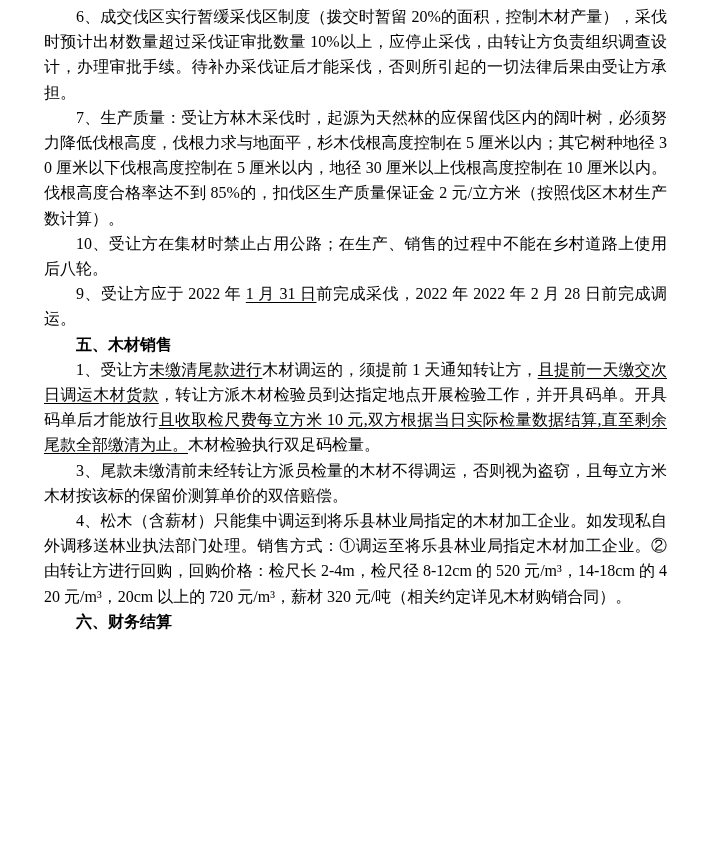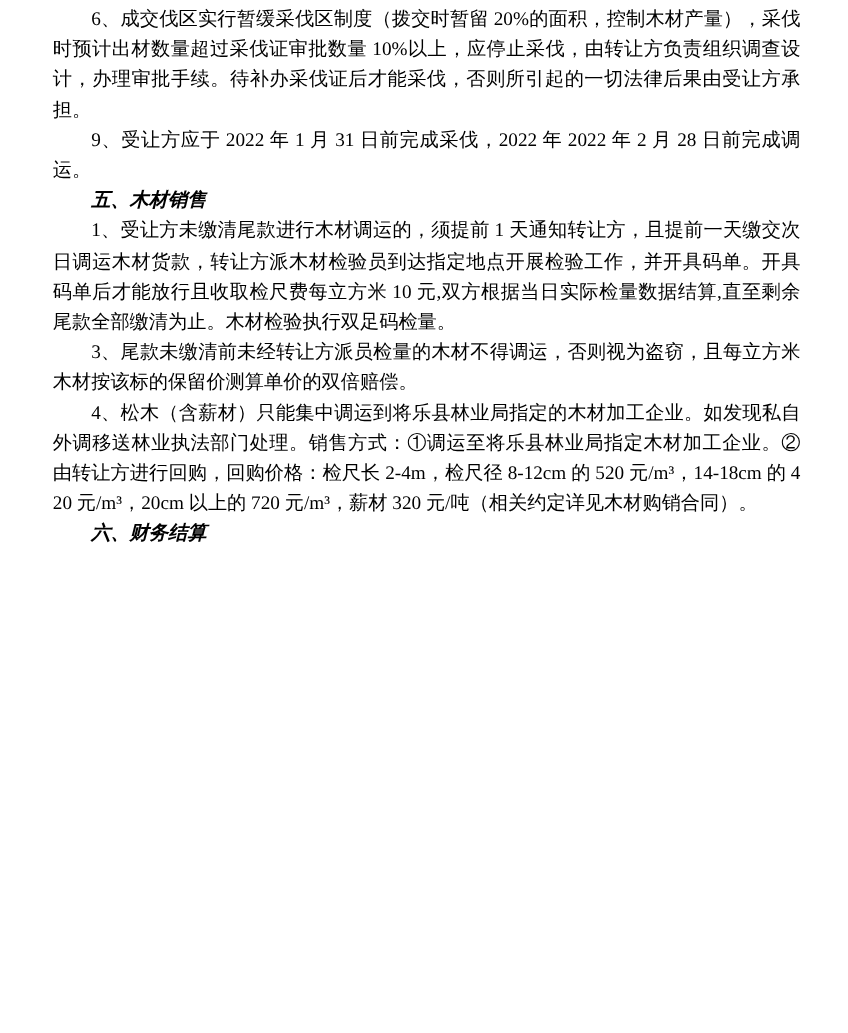--- a/index.html
+++ b/index.html
@@ -19,32 +19,35 @@
     font-size: 16px;
     line-height: 25.2px;
   }
   .para {
     margin: 0;
     text-align: justify;
     text-justify: inter-ideograph;
     text-indent: 2em;
     word-break: break-all;
   }
-  .para.heading { font-weight: bold; font-style: italic; }
+  .para.heading { font-weight: bold; }
   .u {
+    text-decoration: underline;
     text-underline-offset: 3px;
     text-decoration-thickness: 1px;
   }
 </style>
 </head>
 <body>
 
 <div class="doc">
   <div>
       <p class="para body"><span>6、成交伐区实行暂缓采伐区制度（拨交时暂留 20%的面积，控制木材产量），采伐时预计出材数量超过采伐证审批数量 10%以上，应停止采伐，由转让方负责组织调查设计，办理审批手续。待补办采伐证后才能采伐，否则所引起的一切法律后果由受让方承担。</span></p>
+      <p class="para body"><span>7、生产质量：受让方林木采伐时，起源为天然林的应保留伐区内的阔叶树，必须努力降低伐根高度，伐根力求与地面平，杉木伐根高度控制在 5 厘米以内；其它树种地径 30 厘米以下伐根高度控制在 5 厘米以内，地径 30 厘米以上伐根高度控制在 10 厘米以内。伐根高度合格率达不到 85%的，扣伐区生产质量保证金 2 元/立方米（按照伐区木材生产数计算）。</span></p>
+      <p class="para body"><span>10、受让方在集材时禁止占用公路；在生产、销售的过程中不能在乡村道路上使用后八轮。</span></p>
       <p class="para body"><span>9、受让方应于 2022 年 </span><span class="u">1 月 31 日</span><span>前完成采伐，2022 年 2022 年 2 月 28 日前完成调运。</span></p>
       <p class="para heading"><span>五、木材销售</span></p>
       <p class="para body"><span>1、受让方</span><span class="u">未缴清尾款进行</span><span>木材调运的，须提前 1 天通知转让方，</span><span class="u">且提前一天缴交次日调运木材货款</span><span>，转让方派木材检验员到达指定地点开展检验工作，并开具码单。开具码单后才能放行</span><span class="u">且收取检尺费每立方米 10 元,双方根据当日实际检量数据结算,直至剩余尾款全部缴清为止。</span><span>木材检验执行双足码检量。</span></p>
       <p class="para body"><span>3、尾款未缴清前未经转让方派员检量的木材不得调运，否则视为盗窃，且每立方米木材按该标的保留价测算单价的双倍赔偿。</span></p>
       <p class="para body"><span>4、松木（含薪材）只能集中调运到将乐县林业局指定的木材加工企业。如发现私自外调移送林业执法部门处理。销售方式：①调运至将乐县林业局指定木材加工企业。②由转让方进行回购，回购价格：检尺长 2-4m，检尺径 8-12cm 的 520 元/m³，14-18cm 的 420 元/m³，20cm 以上的 720 元/m³，薪材 320 元/吨（相关约定详见木材购销合同）。</span></p>
       <p class="para heading"><span>六、财务结算</span></p>
       <p class="para body"></p>
     </div>
 </div>
 

